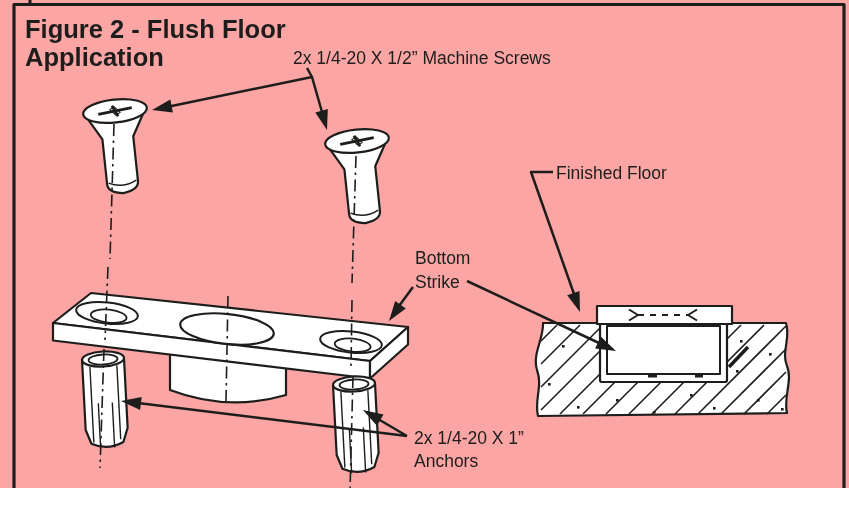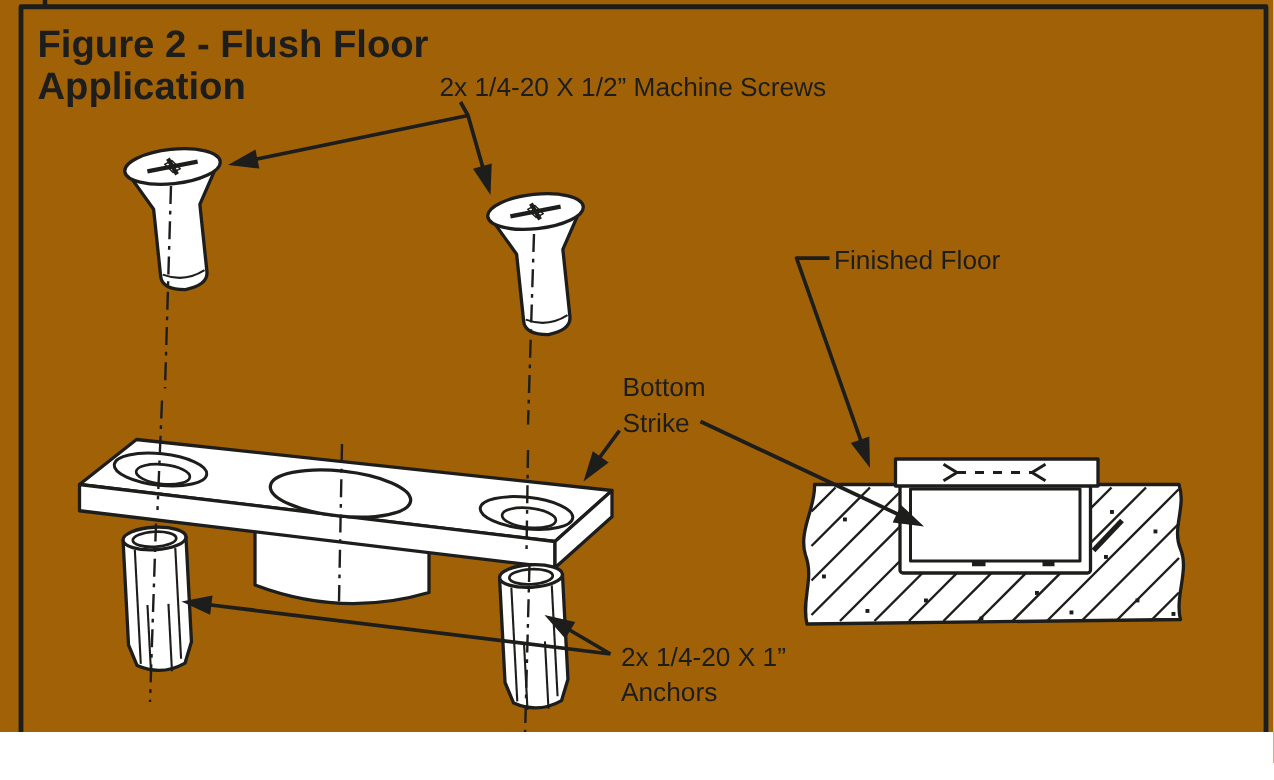--- a/index.html
+++ b/index.html
@@ -1,16 +1,16 @@
 <!DOCTYPE html>
 <html><head>
 <meta charset="utf-8">
 <style>
   html,body{margin:0;padding:0;background:#ffffff;}
-  .stage{position:relative;width:849px;height:488px;background:#a16207;overflow:hidden;
+  .stage{position:relative;width:849px;height:488px;background:#fca5a5;overflow:hidden;
          font-family:"Liberation Sans",sans-serif;}
   svg{position:absolute;left:0;top:0;}
   text{font-family:"Liberation Sans",sans-serif;}
   .title-text{font-size:25.5px;font-weight:bold;}
   .callout-text{font-size:17.5px;font-weight:normal;}
 </style>
 </head>
 <body>
 
 <div class="stage">

